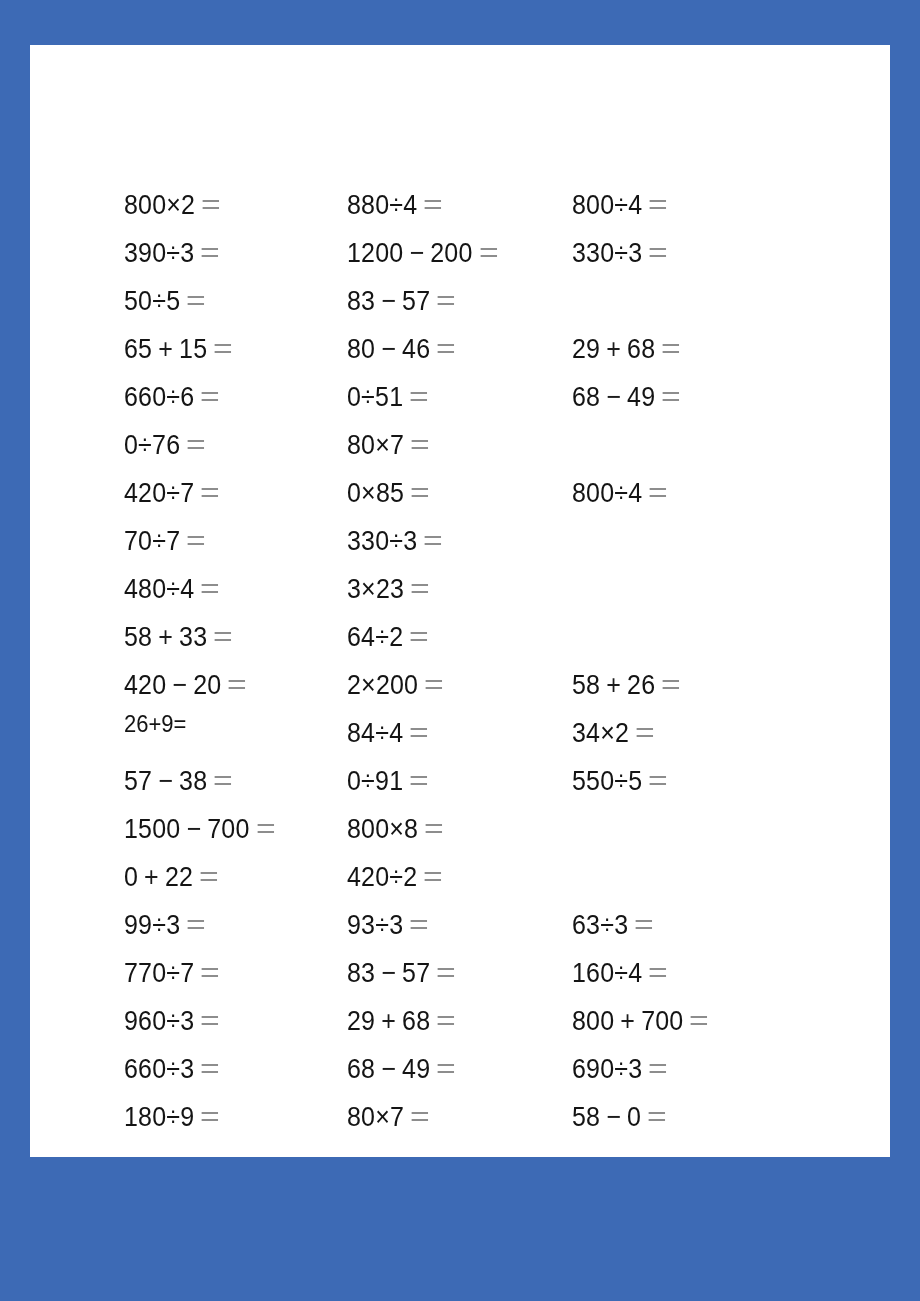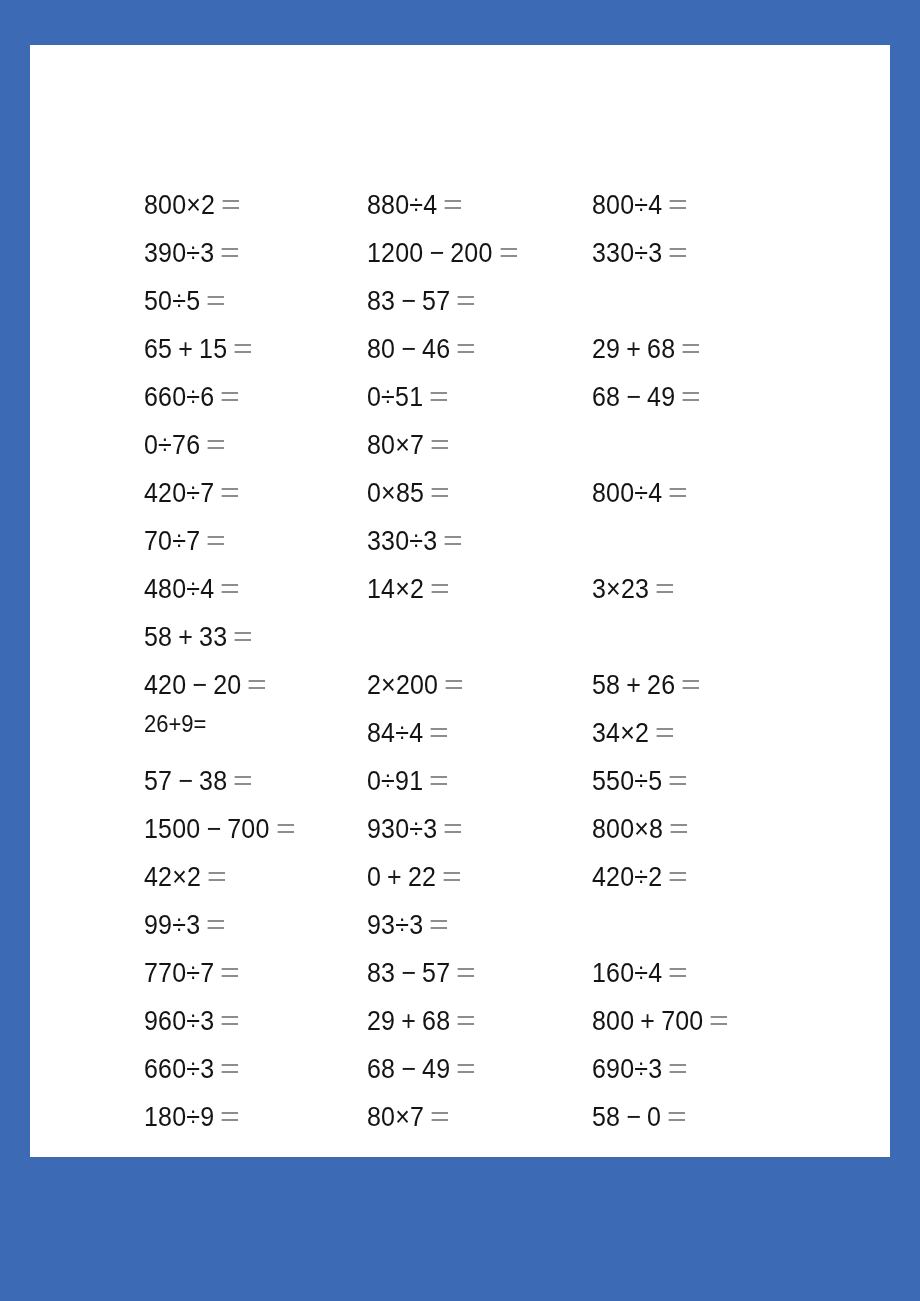--- a/index.html
+++ b/index.html
@@ -7,21 +7,21 @@
     width:920px; height:1301px; position:relative; overflow:hidden;
     font-family:"Liberation Sans","DejaVu Sans",sans-serif;
   }
   .frame {
     position:absolute; inset:0; width:920px; height:1301px;
   }
   .paper {
     position:absolute; left:30px; top:45px; width:860px; height:1112px;
     background:#ffffff;
   }
-  .grid { position:absolute; left:114px; top:135px; }
+  .grid { position:absolute; left:94px; top:135px; }
   .row { display:flex; height:48px; align-items:center; }
   .cell { white-space:nowrap; }
   .cell:nth-child(1){ width:223px; }
   .cell:nth-child(2){ width:225px; }
   .cell:nth-child(3){ width:280px; }
   .expr {
     display:inline-block; font-size:25px; color:#141414;
     transform:scaleY(1.1); transform-origin:left center;
     letter-spacing:0.2px;
   }
@@ -71,54 +71,53 @@
           <div class="cell"><span class="expr"><span>420÷7</span><span class="eq">=</span></span></div>
           <div class="cell"><span class="expr"><span>0×85</span><span class="eq">=</span></span></div>
           <div class="cell"><span class="expr"><span>800÷4</span><span class="eq">=</span></span></div>
         </div>
         <div class="row">
           <div class="cell"><span class="expr"><span>70÷7</span><span class="eq">=</span></span></div>
           <div class="cell"><span class="expr"><span>330÷3</span><span class="eq">=</span></span></div>
         </div>
         <div class="row">
           <div class="cell"><span class="expr"><span>480÷4</span><span class="eq">=</span></span></div>
-          <div class="cell"><span class="expr"><span>14×2</span><span class="eq">=</span></span></div>
           <div class="cell"><span class="expr"><span>3×23</span><span class="eq">=</span></span></div>
         </div>
         <div class="row">
           <div class="cell"><span class="expr"><span>58</span><span class="op">+</span><span>33</span><span class="eq">=</span></span></div>
+          <div class="cell"><span class="expr"><span>64÷2</span><span class="eq">=</span></span></div>
         </div>
         <div class="row">
           <div class="cell"><span class="expr"><span>420</span><span class="op">−</span><span>20</span><span class="eq">=</span></span></div>
           <div class="cell"><span class="expr"><span>2×200</span><span class="eq">=</span></span></div>
           <div class="cell"><span class="expr"><span>58</span><span class="op">+</span><span>26</span><span class="eq">=</span></span></div>
         </div>
         <div class="row">
           <div class="cell cell-raised"><span class="expr plain">26+9=</span></div>
           <div class="cell"><span class="expr"><span>84÷4</span><span class="eq">=</span></span></div>
           <div class="cell"><span class="expr"><span>34×2</span><span class="eq">=</span></span></div>
         </div>
         <div class="row">
           <div class="cell"><span class="expr"><span>57</span><span class="op">−</span><span>38</span><span class="eq">=</span></span></div>
           <div class="cell"><span class="expr"><span>0÷91</span><span class="eq">=</span></span></div>
           <div class="cell"><span class="expr"><span>550÷5</span><span class="eq">=</span></span></div>
         </div>
         <div class="row">
           <div class="cell"><span class="expr"><span>1500</span><span class="op">−</span><span>700</span><span class="eq">=</span></span></div>
-          <div class="cell"><span class="expr"><span>930÷3</span><span class="eq">=</span></span></div>
           <div class="cell"><span class="expr"><span>800×8</span><span class="eq">=</span></span></div>
         </div>
         <div class="row">
-          <div class="cell"><span class="expr"><span>42×2</span><span class="eq">=</span></span></div>
           <div class="cell"><span class="expr"><span>0</span><span class="op">+</span><span>22</span><span class="eq">=</span></span></div>
           <div class="cell"><span class="expr"><span>420÷2</span><span class="eq">=</span></span></div>
         </div>
         <div class="row">
           <div class="cell"><span class="expr"><span>99÷3</span><span class="eq">=</span></span></div>
           <div class="cell"><span class="expr"><span>93÷3</span><span class="eq">=</span></span></div>
+          <div class="cell"><span class="expr"><span>63÷3</span><span class="eq">=</span></span></div>
         </div>
         <div class="row">
           <div class="cell"><span class="expr"><span>770÷7</span><span class="eq">=</span></span></div>
           <div class="cell"><span class="expr"><span>83</span><span class="op">−</span><span>57</span><span class="eq">=</span></span></div>
           <div class="cell"><span class="expr"><span>160÷4</span><span class="eq">=</span></span></div>
         </div>
         <div class="row">
           <div class="cell"><span class="expr"><span>960÷3</span><span class="eq">=</span></span></div>
           <div class="cell"><span class="expr"><span>29</span><span class="op">+</span><span>68</span><span class="eq">=</span></span></div>
           <div class="cell"><span class="expr"><span>800</span><span class="op">+</span><span>700</span><span class="eq">=</span></span></div>

